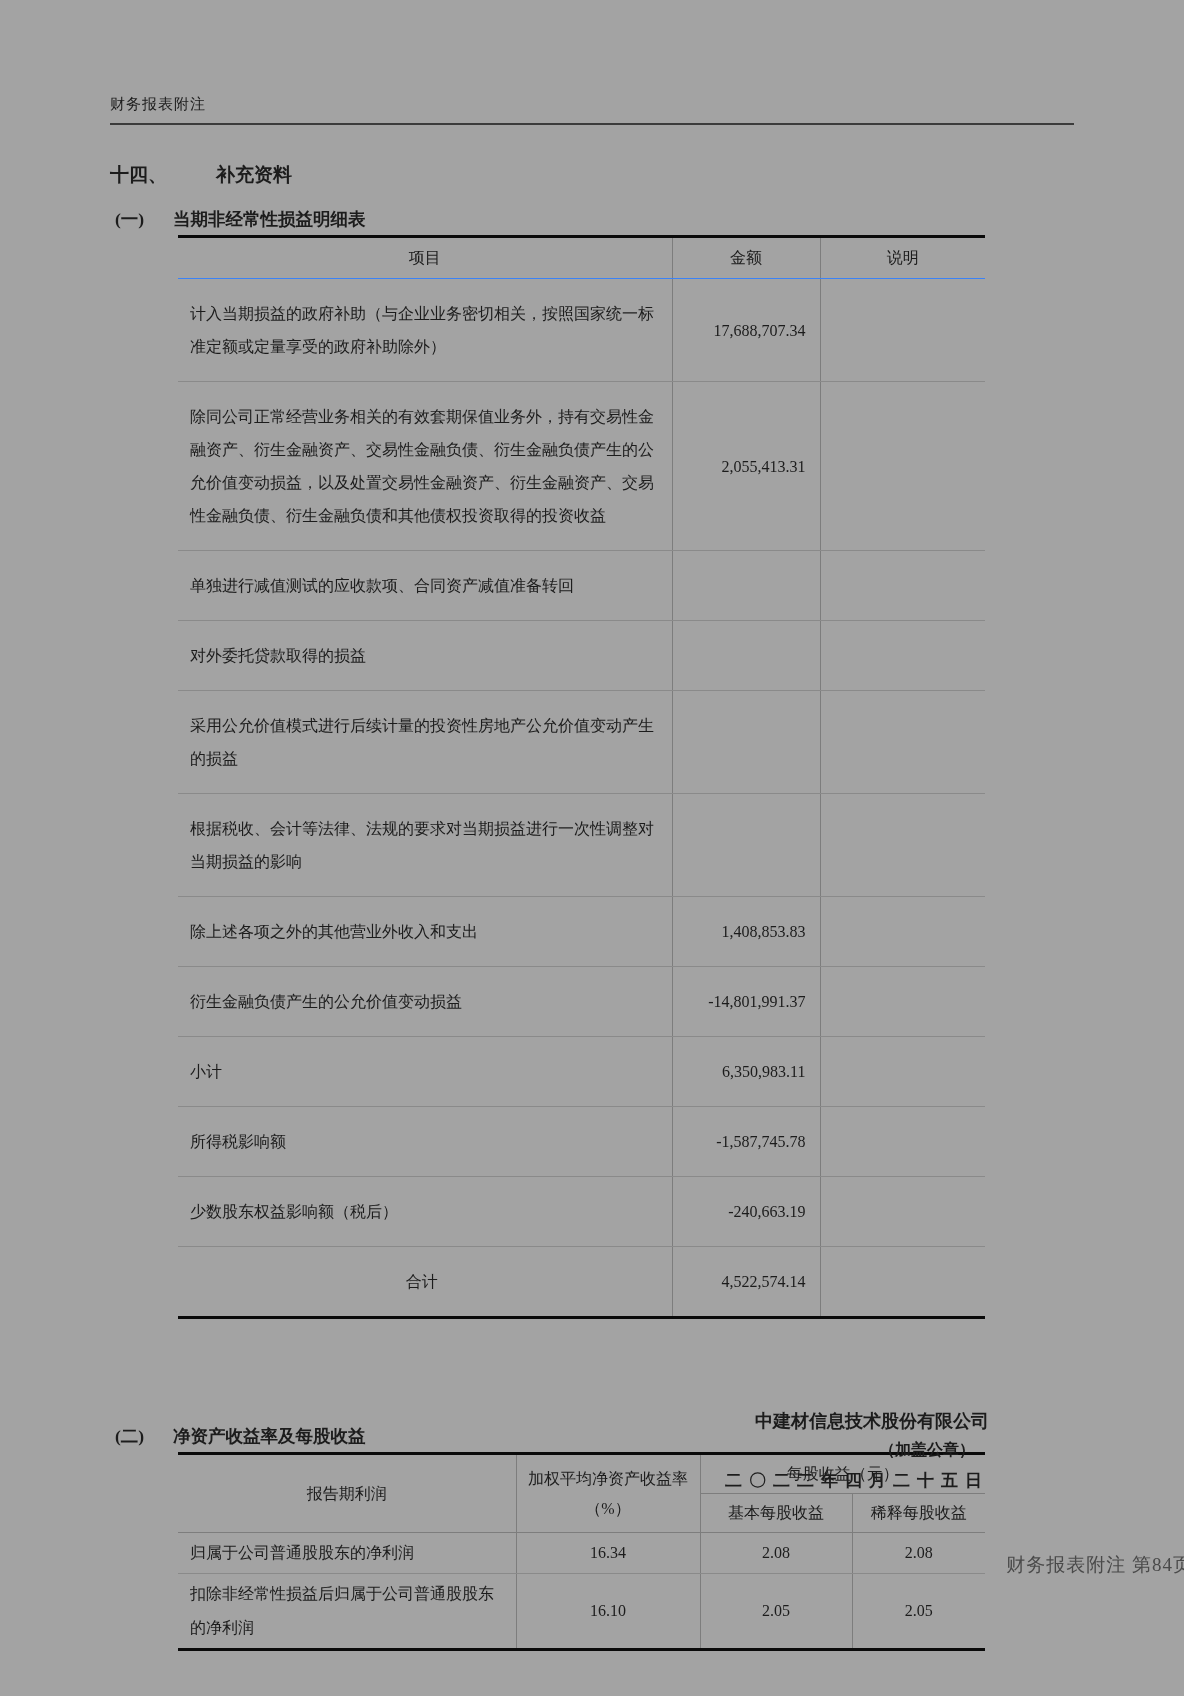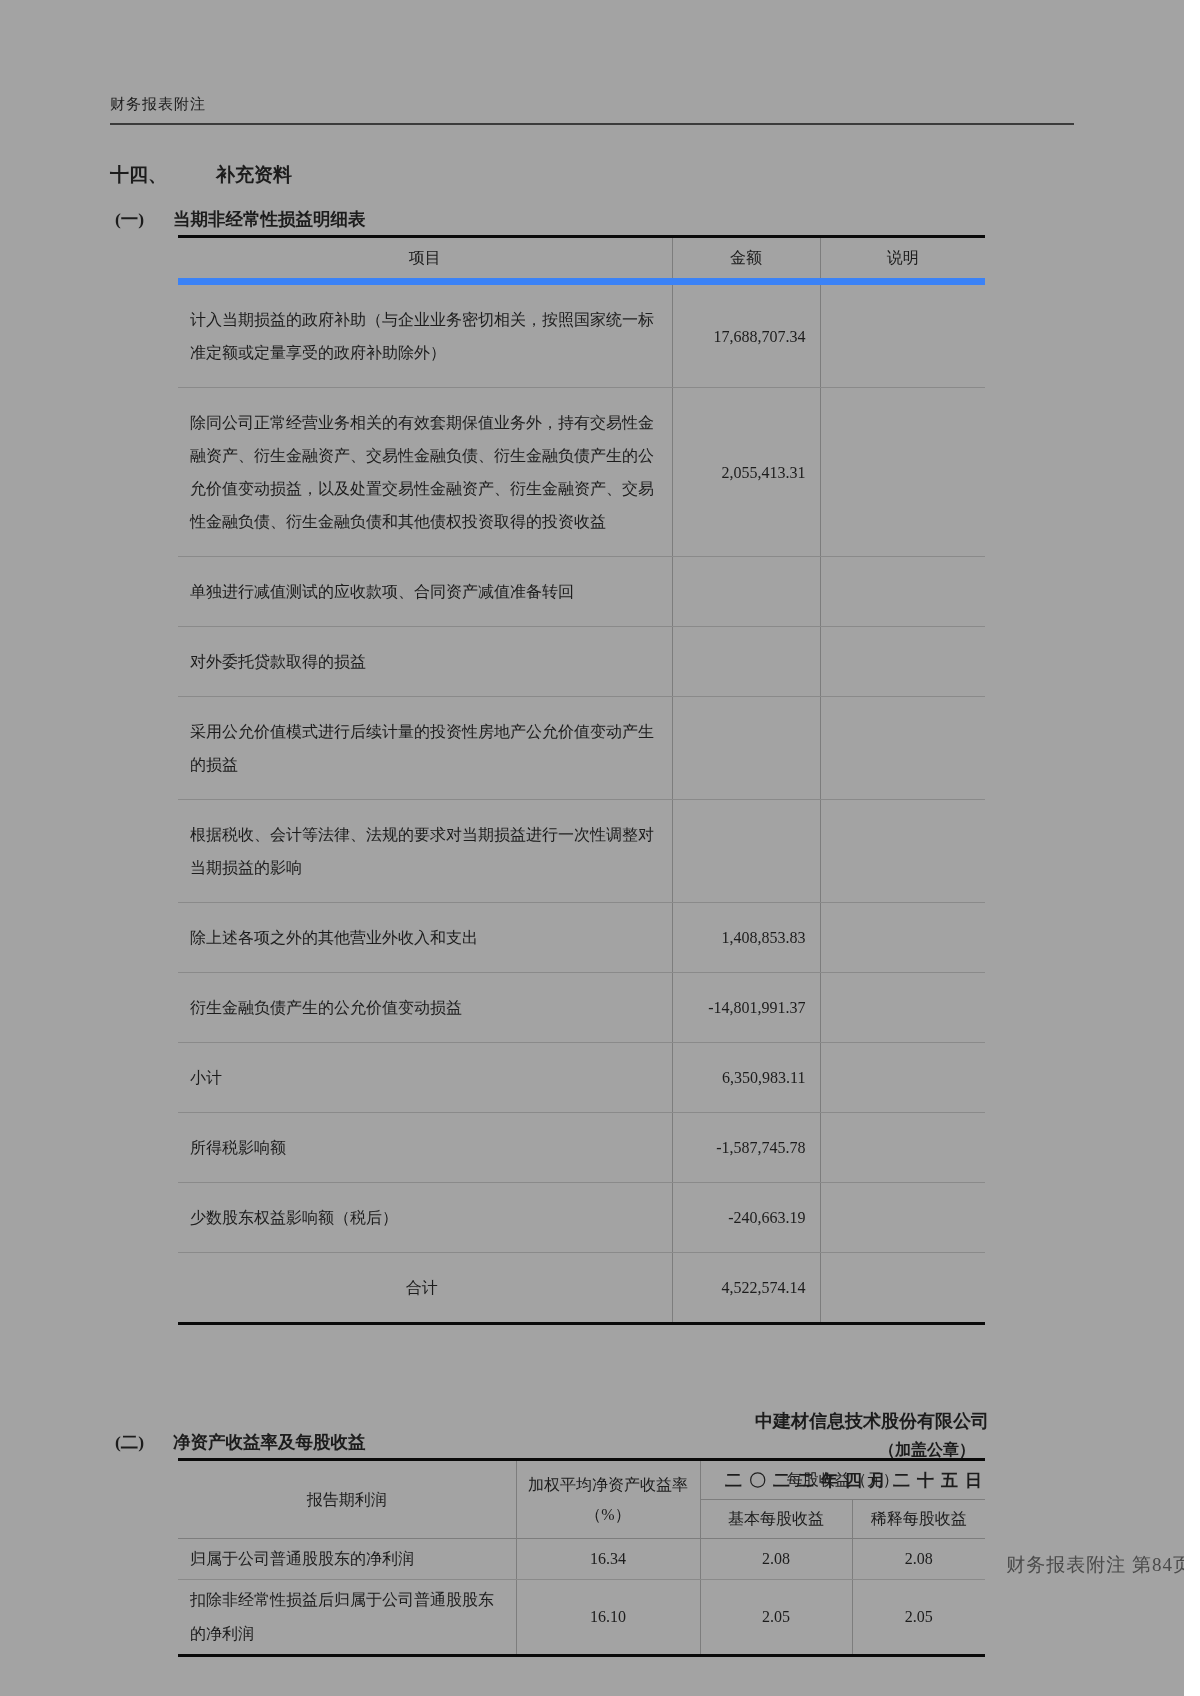--- a/index.html
+++ b/index.html
@@ -54,21 +54,21 @@
     table-layout:fixed;
     font-size:16px;
   }
   table.t1{border-top:3px solid #0a0a0a;border-bottom:3px solid #0a0a0a;}
   table.t2{border-top:3px solid #0a0a0a;border-bottom:3px solid #0a0a0a;}
 
   th{font-weight:normal;text-align:center;}
   .t1 th{
     line-height:30px;
     padding:5px 4px;
-    border-bottom:7px solid #3b82f6;
+    border-bottom:1px solid #3b82f6;
   }
   .t1 td{
     line-height:33px;
     padding:18px 4px;
     border-bottom:1px solid #8a8a8a;
     vertical-align:middle;
   }
   .t1 .c-item{width:494px;}
   .t1 .c-amount{width:148px;}
   .t1 .c-note{width:165px;}

